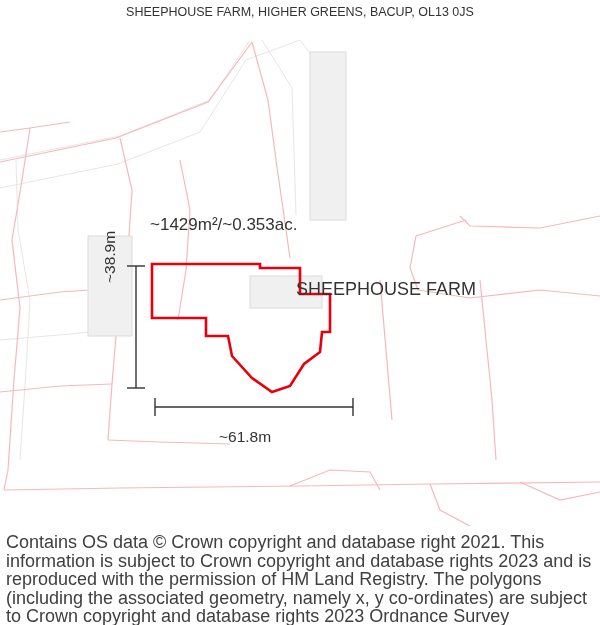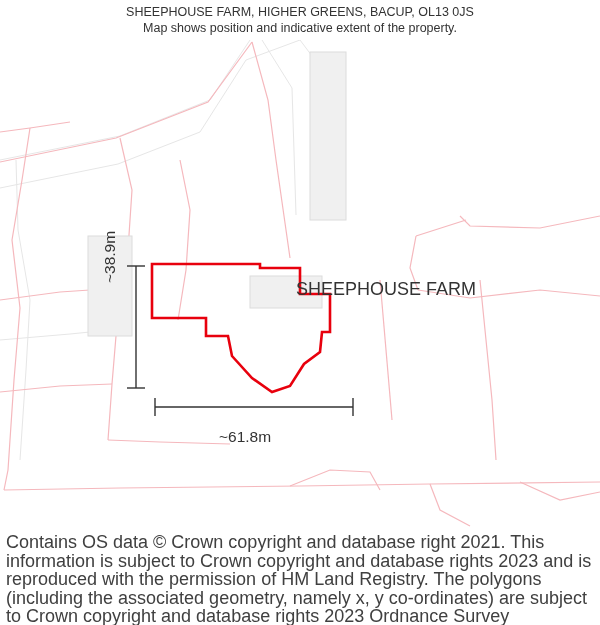--- a/index.html
+++ b/index.html
@@ -95,21 +95,20 @@
     color: #404040;
   }
 </style>
 </head>
 <body>
 
 <div class="page">
 
   <div class="header">
     <div class="header-title">SHEEPHOUSE FARM, HIGHER GREENS, BACUP, OL13 0JS</div>
-    <div class="header-sub">Map shows position and indicative extent of the property.</div>
   </div>
 
   <div class="map-area">
     <svg class="map-svg" width="600" height="490" viewBox="0 0 600 490">
 
       <g stroke="#e6e6e6" stroke-width="1" fill="none">
         <path d="M0 120 L120 96 L210 60 L250 0"></path>
         <path d="M0 148 L118 124 L200 92 L246 20"></path>
         <path d="M246 20 L300 0"></path>
         <path d="M0 300 L70 294 L110 290"></path>
@@ -155,20 +154,21 @@
         <line x1="127" y1="348" x2="145" y2="348"></line>
       </g>
 
       <g stroke="#333333" stroke-width="1.4">
         <line x1="155" y1="367" x2="353" y2="367"></line>
         <line x1="155" y1="358" x2="155" y2="376"></line>
         <line x1="353" y1="358" x2="353" y2="376"></line>
       </g>
     </svg>
 
+    <div class="label label-area">~1429m²/~0.353ac.</div>
     <div class="label label-farm">SHEEPHOUSE FARM</div>
     <div class="label label-width">~61.8m</div>
     <div class="label label-height">~38.9m</div>
   </div>
 
   <div class="footer">Contains OS data © Crown copyright and database right 2021. This information is subject to Crown copyright and database rights 2023 and is reproduced with the permission of HM Land Registry. The polygons (including the associated geometry, namely x, y co-ordinates) are subject to Crown copyright and database rights 2023 Ordnance Survey 100026316.</div>
 
 </div>
 
 </body></html>

